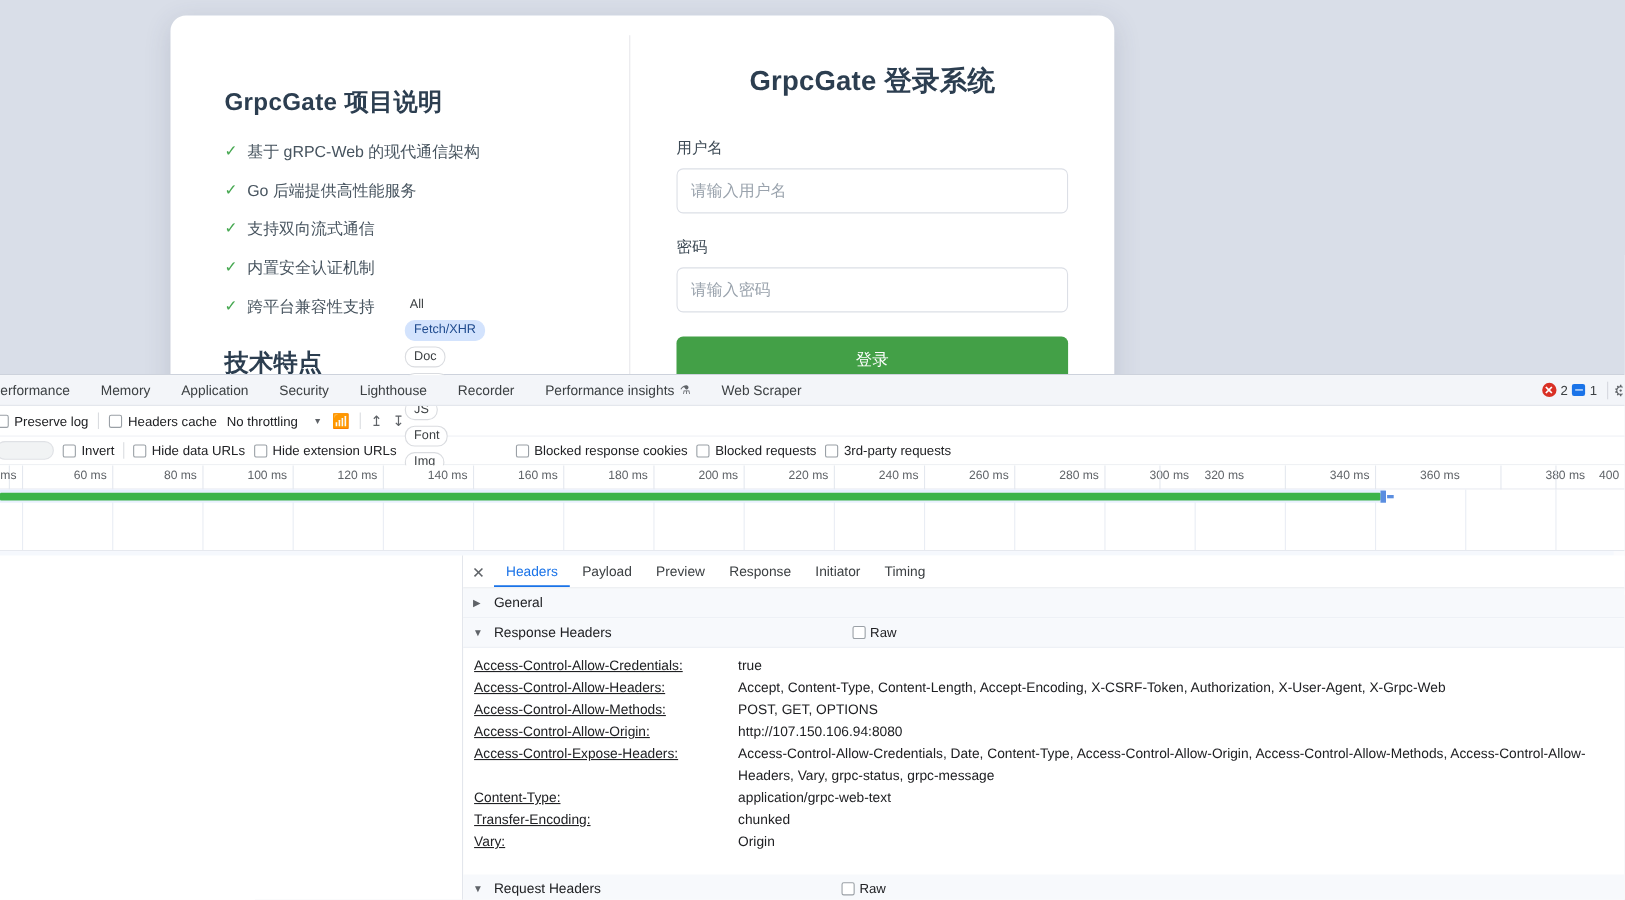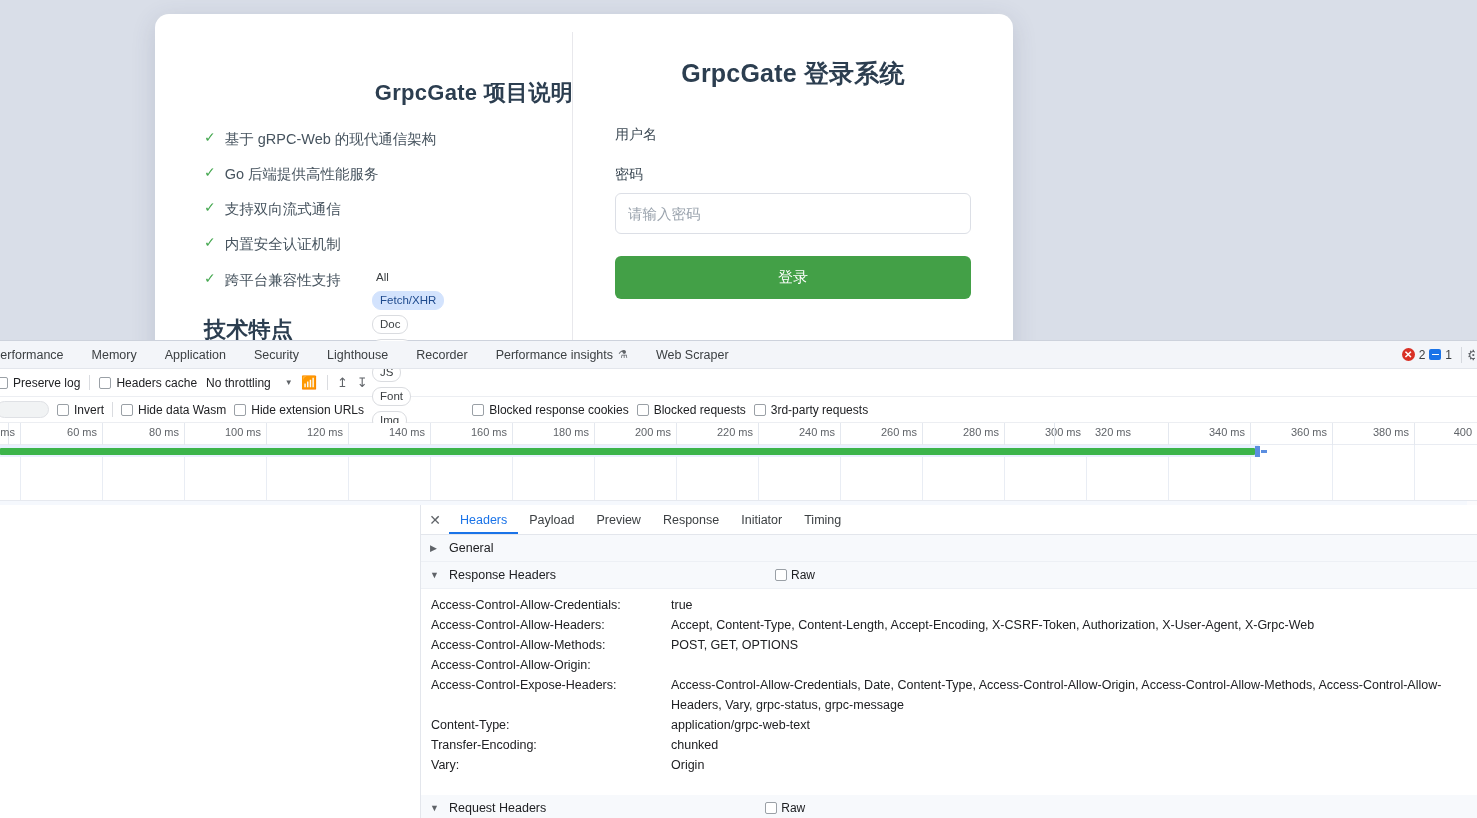--- a/index.html
+++ b/index.html
@@ -27,21 +27,21 @@
   .card-left:after {
     content: ""; position: absolute; right: 0; top: 18px; bottom: -80px;
     width: 1px; background: #e8e8ec;
   }
   .card-right { flex: 1; padding: 43px 42px 0 42px; }
 
   .sec-title {
     font-size: 22px; font-weight: bold; color: #2c3e50;
     letter-spacing: .3px; margin-bottom: 20px;
   }
-  #project-title { margin-bottom: 22px; text-align: right; }
+  #project-title { margin-bottom: 22px; }
   #tech-title { margin-top: 26px; margin-bottom: 18px; }
   .feat-list { list-style: none; }
   .feat-list li {
     display: flex; align-items: flex-start; gap: 9px;
     font-size: 14.5px; color: #47545f; line-height: 1.25;
     margin-bottom: 17px;
   }
   .check { color: #46a851; font-size: 14px; line-height: 1.1; flex: none; }
 
   .login-title {
@@ -188,21 +188,21 @@
   }
   .sec-row {
     height: 27px; display: flex; align-items: center; gap: 10px;
     padding-left: 9px; font-size: 12.5px; color: #202124;
     background: #f7f9fc; border-bottom: 1px solid #edf0f5;
   }
   .tri { font-size: 9px; color: #5f6368; width: 9px; }
   .raw-cbx { display: inline-flex; align-items: center; gap: 4px; font-size: 12px; margin-left: 170px; padding-left: 39px;}
   .hdr-table { padding: 6px 0 0 0; }
   .hdr-line { display: flex; font-size: 12.5px; line-height: 20px; color: #202124; }
-  .hdr-name { width: 250px; flex: none; padding-left: 10px; color: #202124; }
+  .hdr-name { width: 250px; flex: none; padding-left: 10px; color: #202124; text-decoration: underline; }
   .hdr-val { flex: 1; white-space: nowrap; }
   .hdr-val.wrap { white-space: normal; }
   .spacer-line { height: 20px; }
 </style>
 </head>
 <body>
 
 <div id="page-root">
   <div id="login-card">
 
@@ -234,20 +234,21 @@
 
       <div class="sec-title" id="tech-title">技术特点</div>
 
     </div>
 
     <div class="card-right">
       <div class="login-title">GrpcGate 登录系统</div>
 
       <div class="field-block">
         <div class="field-label">用户名</div>
+        <input class="field-input" type="text" placeholder="请输入用户名" style="">
       </div>
 
       <div class="field-block">
         <div class="field-label">密码</div>
         <input class="field-input" type="text" placeholder="请输入密码" style="">
       </div>
 
       <button id="login-button">登录</button>
     </div>
 
@@ -320,21 +321,21 @@
 
   <div class="dt-filterbar">
     <div class="filter-input"></div>
     <label class="cbx">
       <span class="box"></span>
       <span>Invert</span>
     </label>
     <div class="vsep"></div>
     <label class="cbx">
       <span class="box"></span>
-      <span>Hide data Wasm</span>
+      <span>Hide data URLs</span>
     </label>
     <label class="cbx">
       <span class="box"></span>
       <span>Hide extension URLs</span>
     </label>
 
     <div class="chiprow">
       <div class="chip plain">All</div>
       <div class="chip active">Fetch/XHR</div>
       <div class="chip">Doc</div>
@@ -409,21 +410,21 @@
         </div>
         <div class="tl-tick" style="left: 1054px; width: 82px;">
           <span>320 ms</span>
         </div>
         <div class="tl-tick" style="left: 1168px; width: 82px;">
           <span>340 ms</span>
         </div>
         <div class="tl-tick" style="left: 1250px; width: 82px;">
           <span>360 ms</span>
         </div>
-        <div class="tl-tick" style="left: 1332px; width: 82px;">
+        <div class="tl-tick" style="left: 1364px; width: 82px;">
           <span>380 ms</span>
         </div>
         <div class="tl-tick" style="left: 1414px; width: 63px;">
           <span>400</span>
         </div>
       </div>
     <div id="tl-grid-holder">
         <div class="tl-grid" style="left: 20px;"></div>
         <div class="tl-grid" style="left: 102px;"></div>
         <div class="tl-grid" style="left: 184px;"></div>
@@ -491,20 +492,21 @@
       <div class="hdr-line">
         <div class="hdr-name">Access-Control-Allow-Headers:</div>
         <div class="hdr-val">Accept, Content-Type, Content-Length, Accept-Encoding, X-CSRF-Token, Authorization, X-User-Agent, X-Grpc-Web</div>
       </div>
       <div class="hdr-line">
         <div class="hdr-name">Access-Control-Allow-Methods:</div>
         <div class="hdr-val">POST, GET, OPTIONS</div>
       </div>
       <div class="hdr-line">
         <div class="hdr-name">Access-Control-Allow-Origin:</div>
+        <div class="hdr-val">http://107.150.106.94:8080</div>
       </div>
       <div class="hdr-line">
         <div class="hdr-name">Access-Control-Expose-Headers:</div>
         <div class="hdr-val wrap">Access-Control-Allow-Credentials, Date, Content-Type, Access-Control-Allow-Origin, Access-Control-Allow-Methods, Access-Control-Allow-Headers, Vary, grpc-status, grpc-message</div>
       </div>
       <div class="hdr-line">
         <div class="hdr-name">Content-Type:</div>
         <div class="hdr-val">application/grpc-web-text</div>
       </div>
       <div class="hdr-line">

